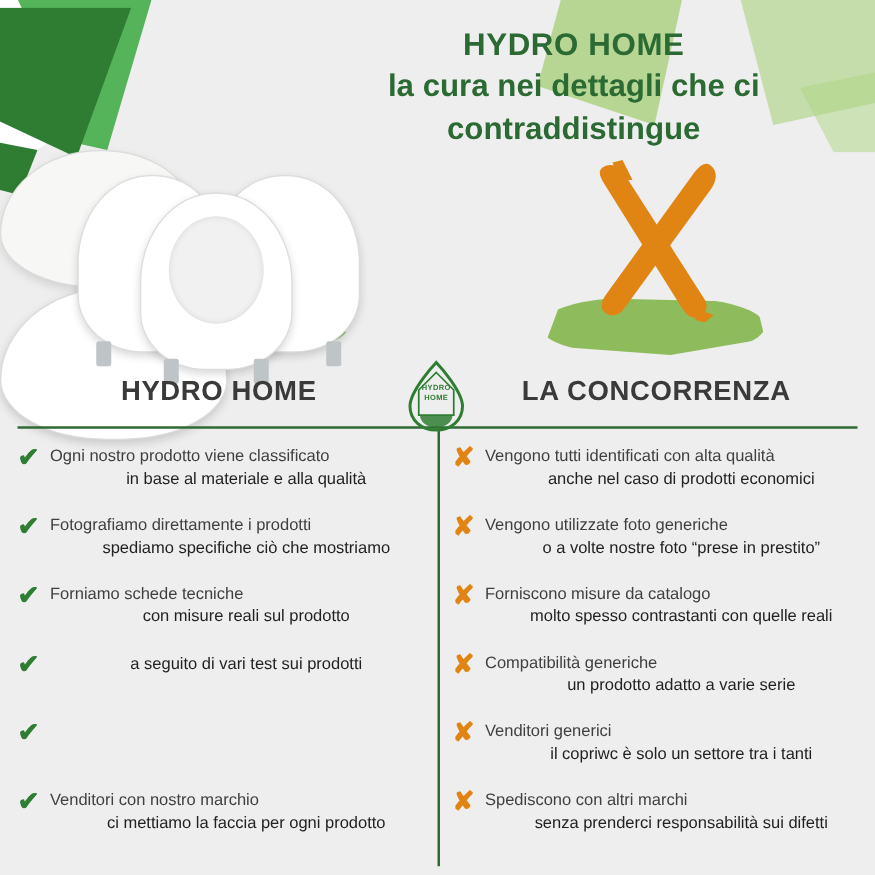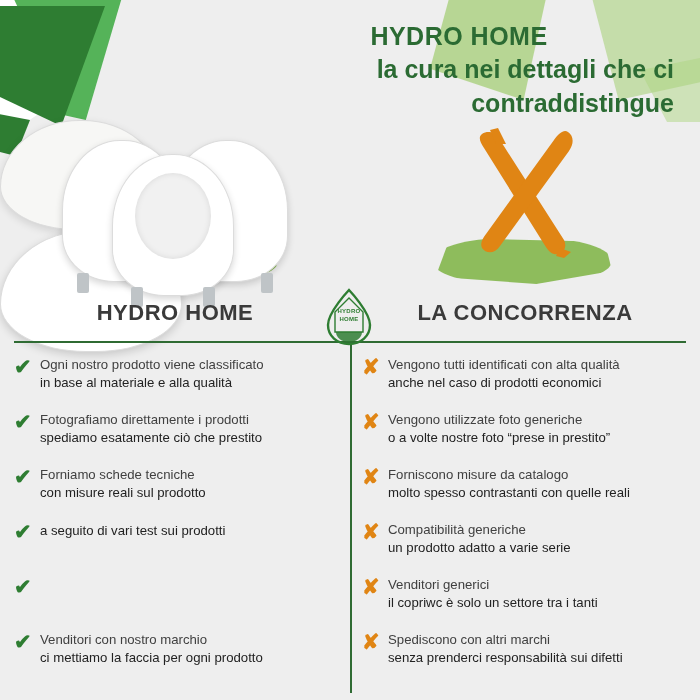--- a/index.html
+++ b/index.html
@@ -81,21 +81,20 @@
     color: #2b6b33;
     letter-spacing: .5px;
     line-height: 1.15;
   }
   .title-sub {
     font-size: 25px;
     font-weight: bold;
     color: #2b6b33;
     line-height: 1.3;
     margin-top: 2px;
-    text-align: right;
   }
 
   
   .products {
     position: absolute;
     left: 0; top: 120px;
     width: 700px; height: 175px;
   }
   .green-blob {
     position: absolute;
@@ -249,20 +248,21 @@
   .line1 {
     font-size: 13.2px;
     color: #404040;
     line-height: 1.3;
   }
   .line2 {
     font-size: 13.2px;
     color: #222222;
     line-height: 1.35;
     margin-top: 1px;
+    text-align: center;
   }
 </style>
 </head>
 <body>
 
 <div class="deco deco-tl-1"></div>
 <div class="deco deco-tl-2"></div>
 <div class="deco deco-tl-3"></div>
 <div class="deco deco-tl-4"></div>
 <div class="deco deco-tr-1"></div>
@@ -329,21 +329,21 @@
       <div class="mark check">✔</div>
       <div class="row-text">
         <div class="line1">Ogni nostro prodotto viene classificato</div>
         <div class="line2">in base al materiale e alla qualità</div>
       </div>
     </div>
     <div class="row">
       <div class="mark check">✔</div>
       <div class="row-text">
         <div class="line1">Fotografiamo direttamente i prodotti</div>
-        <div class="line2">spediamo esatamente ciò che prestito</div>
+        <div class="line2">spediamo specifiche ciò che mostriamo</div>
       </div>
     </div>
     <div class="row">
       <div class="mark check">✔</div>
       <div class="row-text">
         <div class="line1">Forniamo schede tecniche</div>
         <div class="line2">con misure reali sul prodotto</div>
       </div>
     </div>
     <div class="row">

